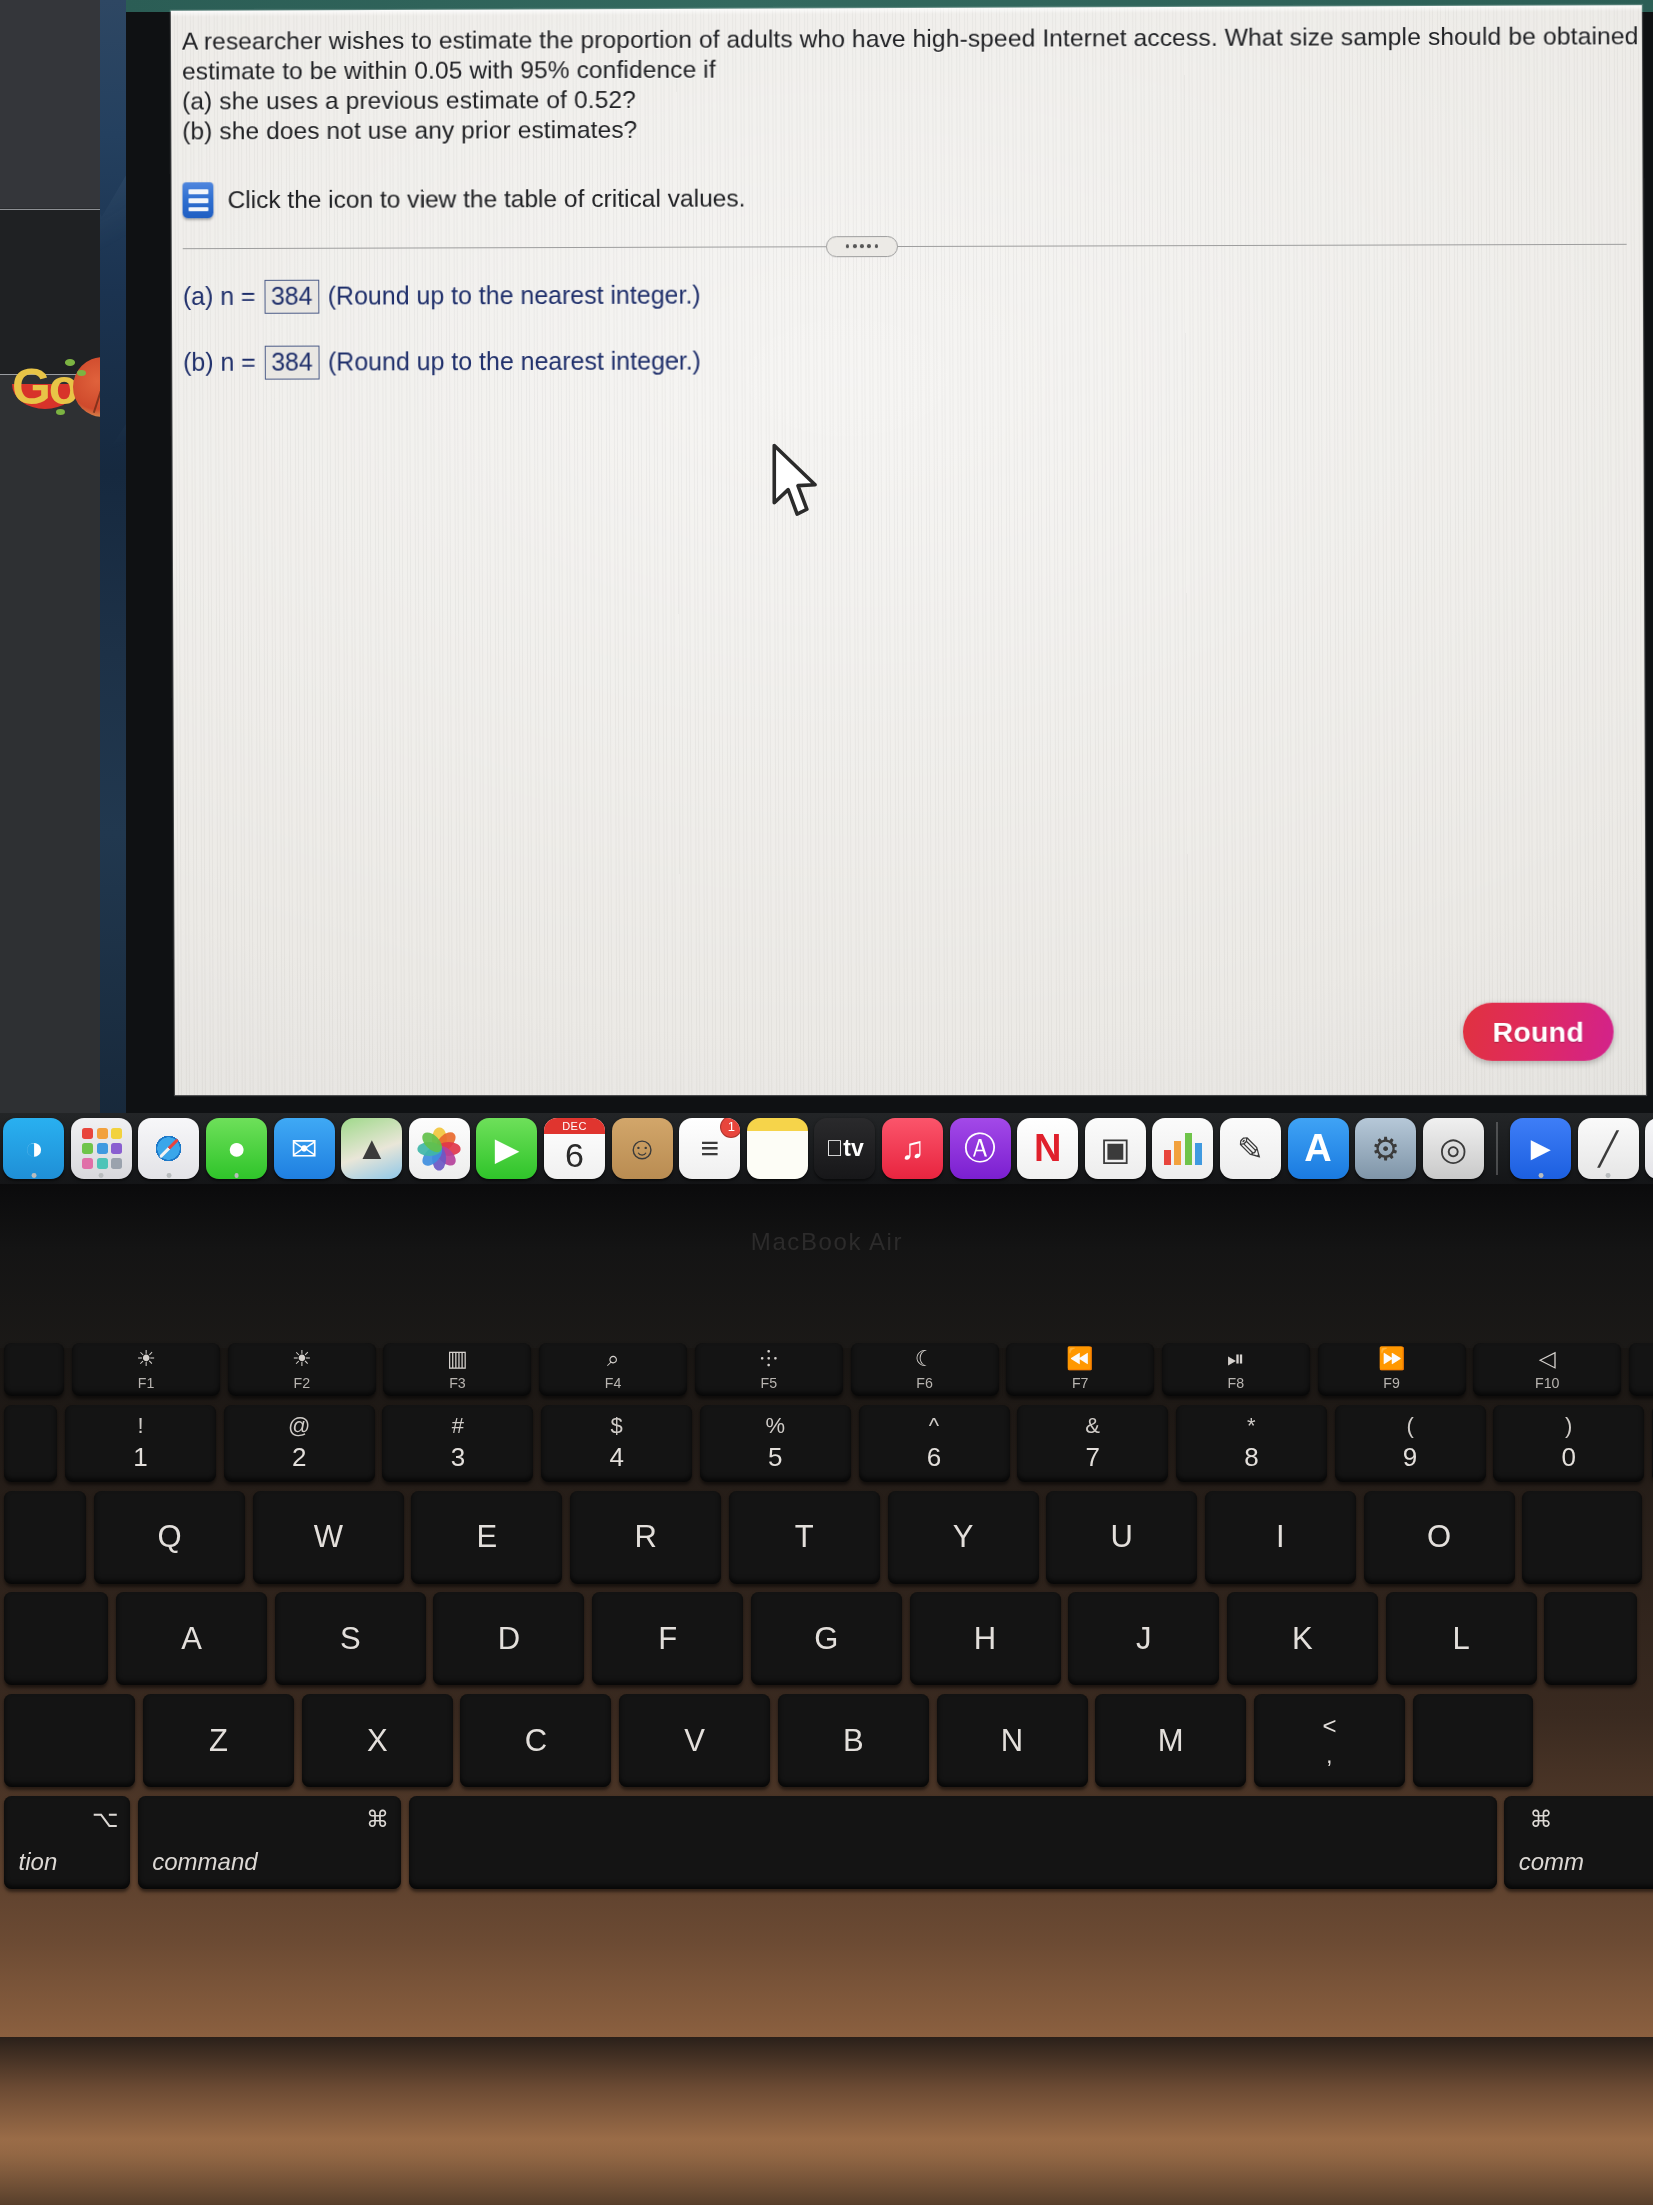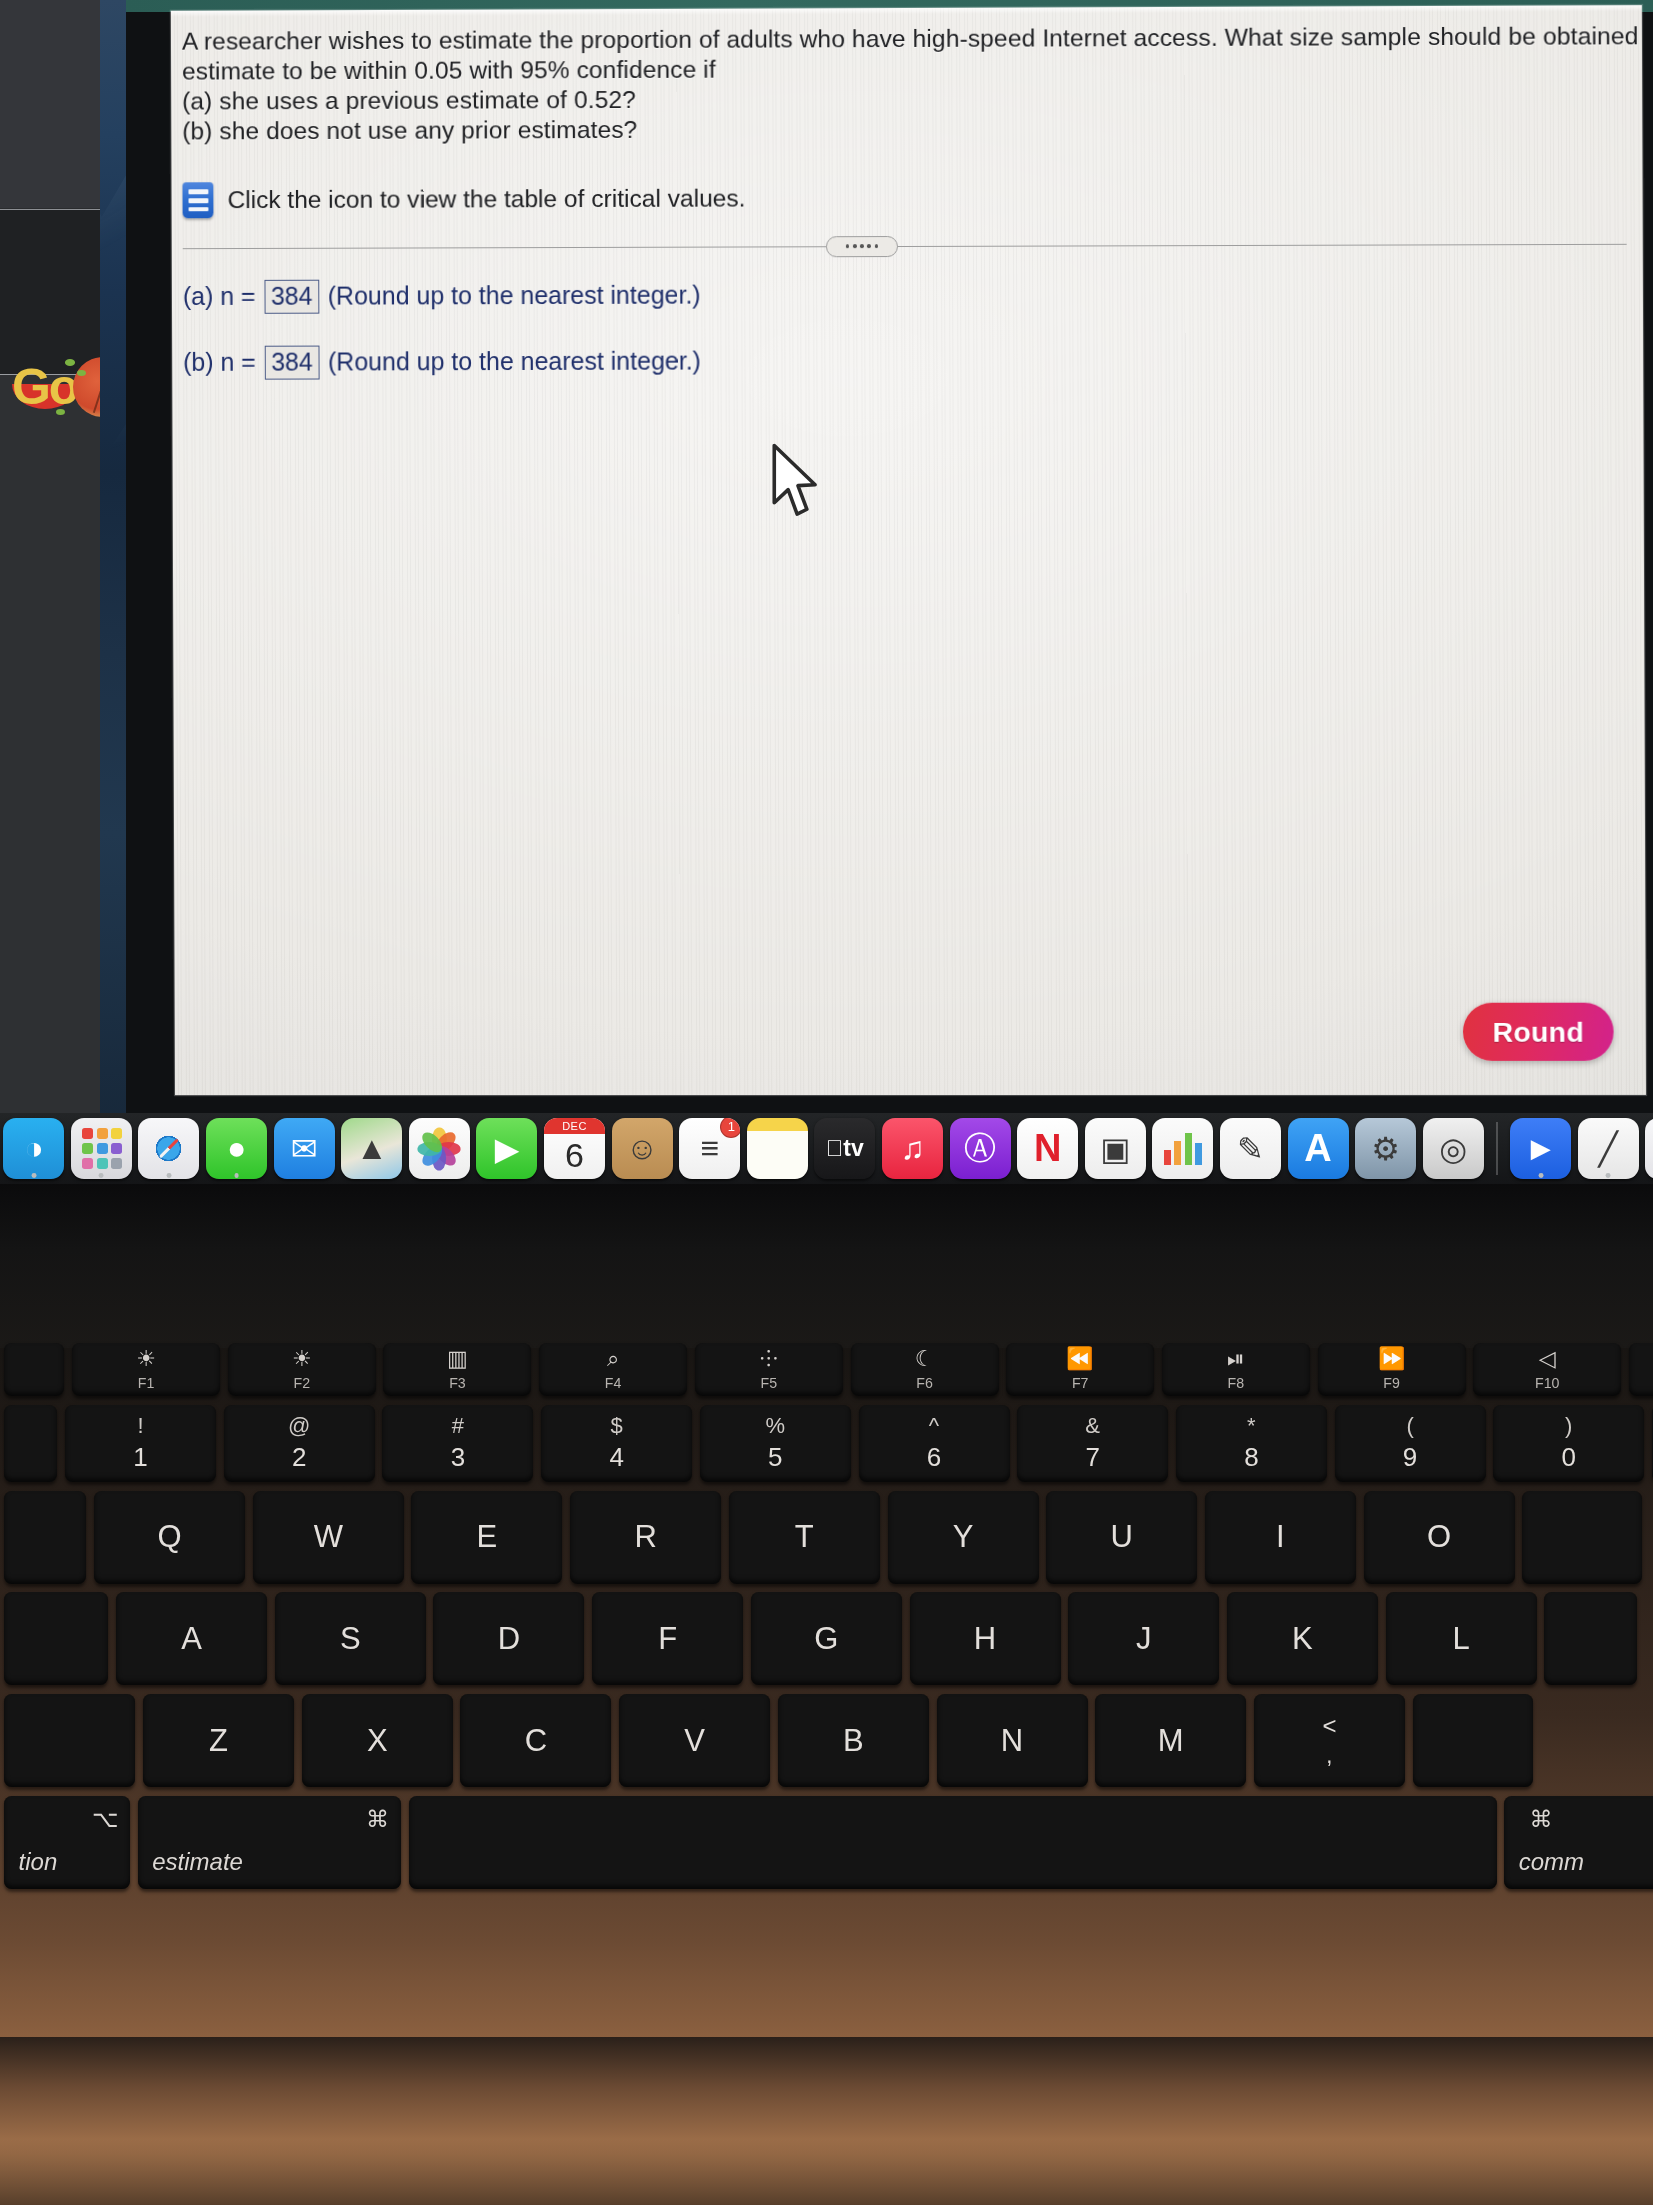--- a/index.html
+++ b/index.html
@@ -384,20 +384,21 @@
       </div>
       <div class="dicon" style="background: linear-gradient(rgb(250, 250, 250), rgb(230, 230, 230));">
         <div class="glyph" style="color: rgb(59, 59, 59);">╱</div>
         <div class="dot-run"></div>
       </div>
       <div class="dicon" style="background: linear-gradient(rgb(247, 247, 249), rgb(227, 227, 231));"></div>
     </div>
 
   <div id="laptop">
     <div id="hinge"></div>
+    <div id="mbair-label">MacBook Air</div>
 
     <div id="keyboard">
       <div class="krow" id="krow-fn">
           <div class="key fn" style="width: 60px;"></div>
           <div class="key fn" style="width: 148px;">
             <div class="sym">☀</div>
             <div class="lab">F1</div>
           </div>
           <div class="key fn" style="width: 148px;">
             <div class="sym">☀</div>
@@ -572,21 +573,21 @@
           </div>
           <div class="key alpha" style="width: 120px;"></div>
         </div>
       <div class="krow" id="krow-mod">
           <div class="key mod" style="width: 126px;">
             <div class="mglyph">⌥</div>
             <div class="mbot">tion</div>
           </div>
           <div class="key mod" style="width: 263px;">
             <div class="mglyph">⌘</div>
-            <div class="mbot">estimate</div>
+            <div class="mbot">command</div>
           </div>
           <div class="key mod" style="width: 1088px;"></div>
           <div class="key mod" style="width: 164px;">
             <div class="mglyph" style="right: auto; left: 25px;">⌘</div>
             <div class="mbot">comm</div>
           </div>
         </div>
     </div>
 
     <div id="palmrest">

